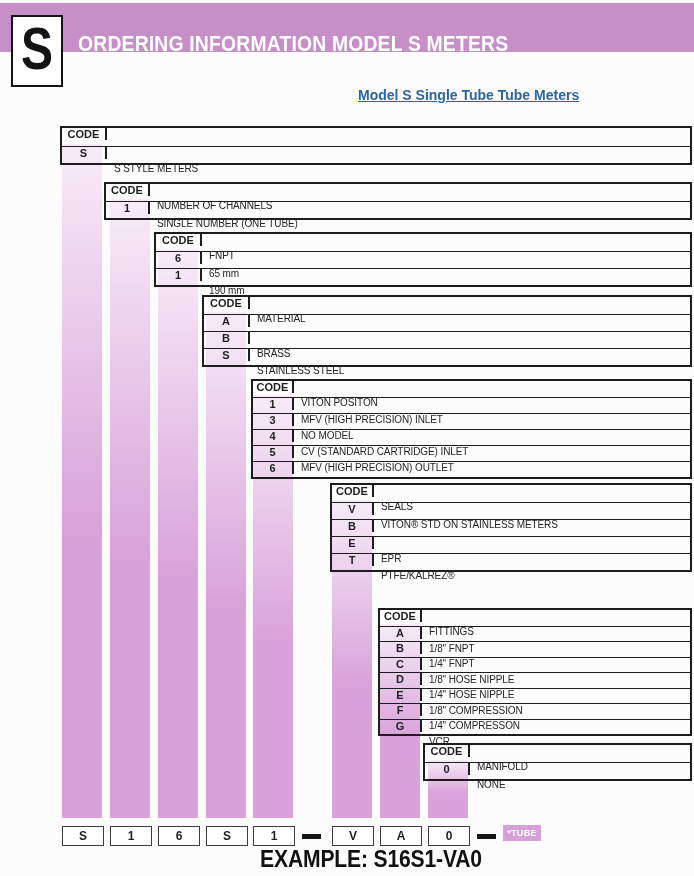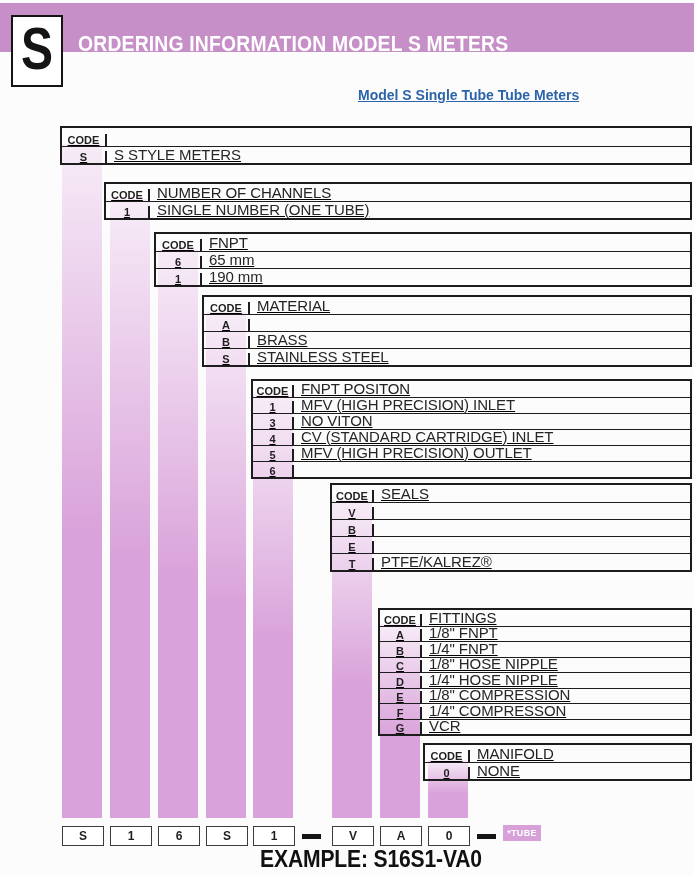--- a/index.html
+++ b/index.html
@@ -18,26 +18,26 @@
   
   .flow-link{position:absolute;left:358px;top:87px;color:var(--link-blue,#2b64a8);font-weight:bold;
              font-size:14px;text-decoration:underline;white-space:nowrap;cursor:pointer;}
 
   
   .band{position:absolute;width:40px;z-index:1;
         background:linear-gradient(to bottom,var(--band-light,#f7ecf7) 0%,var(--band-dark,#d9a2da) 58%,var(--band-dark,#d9a2da) 100%);}
 
   
   .otable{position:absolute;border:2px solid #1d1d1d;z-index:2;}
-  .orow{display:flex;align-items:flex-end;border-top:1.5px solid #1d1d1d;box-sizing:border-box;text-decoration:underline;}
+  .orow{display:flex;align-items:flex-start;border-top:1.5px solid #1d1d1d;box-sizing:border-box;}
   .orow:first-child{border-top:none;}
   .ocode{flex:0 0 auto;display:flex;align-items:center;justify-content:center;
          font-weight:bold;font-size:11px;color:#1e1e1e;border-right:2px solid #1d1d1d;box-sizing:border-box;}
-  .odesc{flex:1 1 auto;display:flex;align-items:center;padding-left:7px;font-size:15px;
-         color:#262626;letter-spacing:-0.1px;white-space:nowrap;overflow:hidden;}
+  .odesc{flex:1 1 auto;display:flex;align-items:center;padding-left:7px;font-size:10px;
+         color:#262626;letter-spacing:-0.1px;white-space:nowrap;overflow:hidden;margin-top:16px;}
   .ohdr .ocode{font-size:11px;}
   .ohdr .odesc{color:#222;}
 
   
   .codebox{position:absolute;top:826px;width:40px;height:18px;background:#fff;border:1.5px solid #3c3c3c;
            display:flex;align-items:center;justify-content:center;font-weight:bold;font-size:12px;color:#1e1e1e;z-index:2;}
   .dash{position:absolute;top:834px;width:19px;height:5px;background:#141414;z-index:2;}
   .tube-box{position:absolute;left:503px;top:825px;width:38px;height:16px;background:var(--tube-bg,#d7a0d9);
             color:#fff;font-size:9px;font-weight:bold;display:flex;align-items:center;justify-content:center;
             letter-spacing:.3px;z-index:2;}
@@ -117,55 +117,57 @@
           <div class="odesc">BRASS</div>
         </div>
         <div class="orow" style="height: 17px;">
           <div class="ocode" style="width: 46px;">S</div>
           <div class="odesc">STAINLESS STEEL</div>
         </div>
       </div>
       <div class="otable" style="left: 251px; top: 379px; width: 437px;">
         <div class="orow ohdr" style="height: 16px;">
           <div class="ocode" style="width: 41px;">CODE</div>
-          <div class="odesc">FNPT POSITON</div>
+          <div class="odesc">VITON POSITON</div>
         </div>
         <div class="orow" style="height: 16px;">
           <div class="ocode" style="width: 41px;">1</div>
           <div class="odesc">MFV (HIGH PRECISION) INLET</div>
         </div>
         <div class="orow" style="height: 16px;">
           <div class="ocode" style="width: 41px;">3</div>
-          <div class="odesc">NO VITON</div>
+          <div class="odesc">NO MODEL</div>
         </div>
         <div class="orow" style="height: 16px;">
           <div class="ocode" style="width: 41px;">4</div>
           <div class="odesc">CV (STANDARD CARTRIDGE) INLET</div>
         </div>
         <div class="orow" style="height: 16px;">
           <div class="ocode" style="width: 41px;">5</div>
           <div class="odesc">MFV (HIGH PRECISION) OUTLET</div>
         </div>
         <div class="orow" style="height: 16px;">
           <div class="ocode" style="width: 41px;">6</div>
         </div>
       </div>
       <div class="otable" style="left: 330px; top: 483px; width: 358px;">
         <div class="orow ohdr" style="height: 17px;">
           <div class="ocode" style="width: 42px;">CODE</div>
           <div class="odesc">SEALS</div>
         </div>
         <div class="orow" style="height: 17px;">
           <div class="ocode" style="width: 42px;">V</div>
+          <div class="odesc">VITON® STD ON STAINLESS METERS</div>
         </div>
         <div class="orow" style="height: 17px;">
           <div class="ocode" style="width: 42px;">B</div>
         </div>
         <div class="orow" style="height: 17px;">
           <div class="ocode" style="width: 42px;">E</div>
+          <div class="odesc">EPR</div>
         </div>
         <div class="orow" style="height: 17px;">
           <div class="ocode" style="width: 42px;">T</div>
           <div class="odesc">PTFE/KALREZ®</div>
         </div>
       </div>
       <div class="otable" style="left: 378px; top: 608px; width: 310px;">
         <div class="orow ohdr" style="height: 15.5px;">
           <div class="ocode" style="width: 42px;">CODE</div>
           <div class="odesc">FITTINGS</div>

